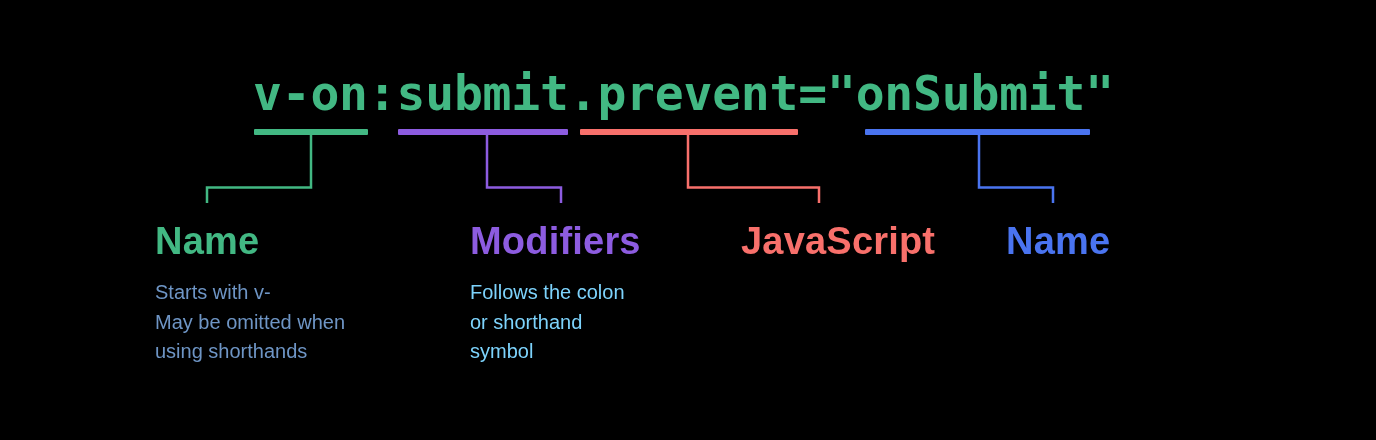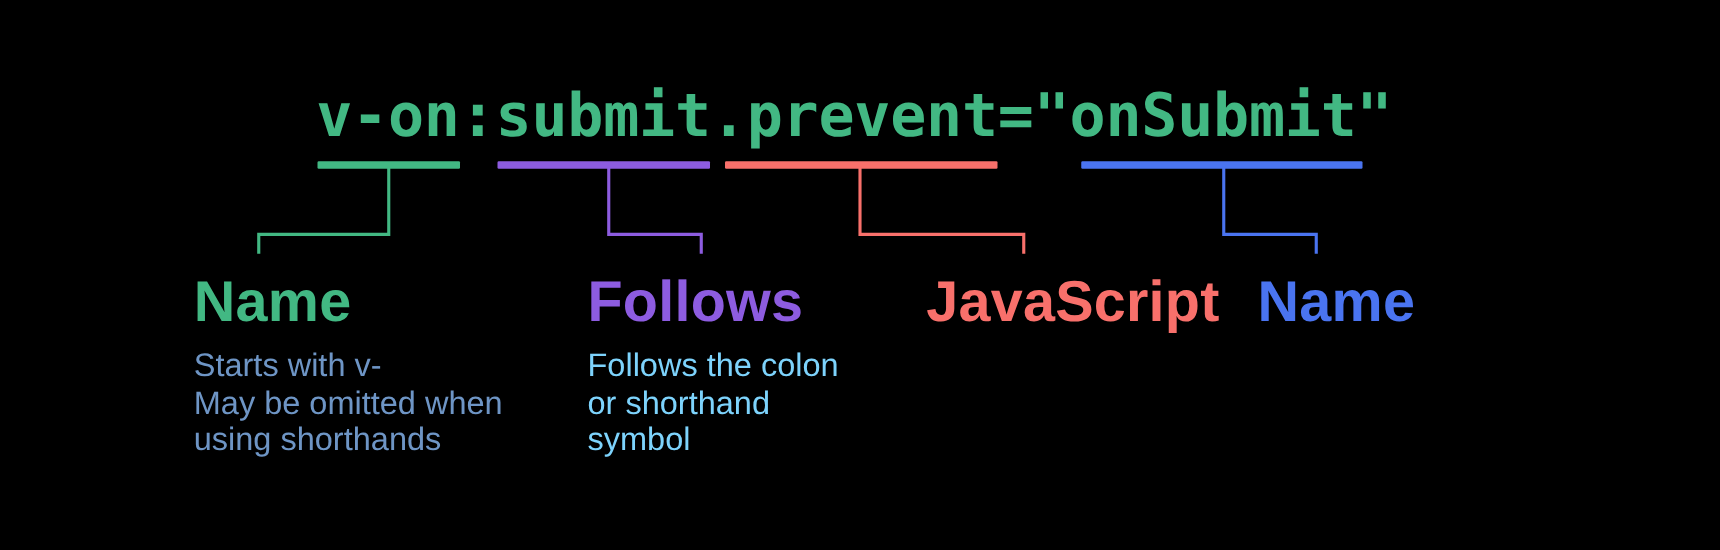--- a/index.html
+++ b/index.html
@@ -50,28 +50,28 @@
   .part-col {
     position: absolute;
     top: 222px;
   }
   .part-col.c-name      { left: 155px; }
   .part-col.c-argument  { left: 470px; }
   .part-col.c-modifiers { left: 741px; }
   .part-col.c-value     { left: 1006px; }
   .part-label {
     margin: 0;
-    font-size: 46px;
+    font-size: 38px;
     line-height: 38px;
     font-weight: 600;
     letter-spacing: 0.2px;
   }
   .part-desc {
     margin: 18px 0 0 0;
-    font-size: 26px;
+    font-size: 20px;
     line-height: 29.5px;
     font-weight: 400;
     white-space: pre-line;
   }
 </style>
 </head>
 <body>
 
 <div class="canvas">
 
@@ -90,21 +90,21 @@
   </svg>
 
   <div class="part-col c-name">
     <h2 class="part-label" style="color: rgb(66, 184, 131);">Name</h2>
     <p class="part-desc desc-text" style="color: rgb(110, 149, 197);">Starts with v-
 May be omitted when
 using shorthands</p>
   </div>
 
   <div class="part-col c-argument">
-    <h2 class="part-label" style="color: rgb(141, 92, 224);">Follows</h2>
+    <h2 class="part-label" style="color: rgb(141, 92, 224);">Modifiers</h2>
     <p class="part-desc desc-text" style="color: #7dd3fc;">Follows the colon
 or shorthand
 symbol</p>
   </div>
 
   <div class="part-col c-modifiers">
     <h2 class="part-label" style="color: rgb(248, 112, 107);">JavaScript</h2>
   </div>
 
   <div class="part-col c-value">

